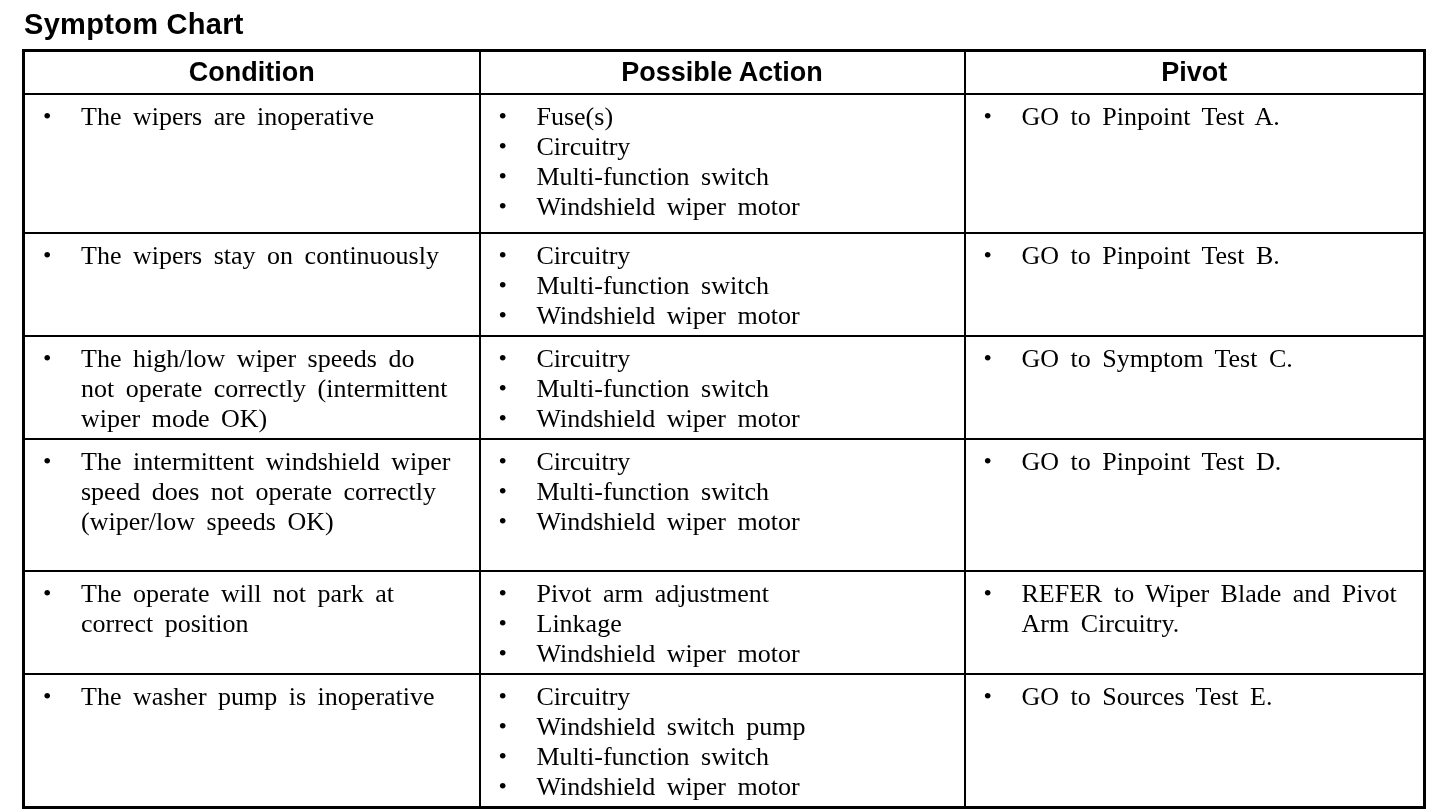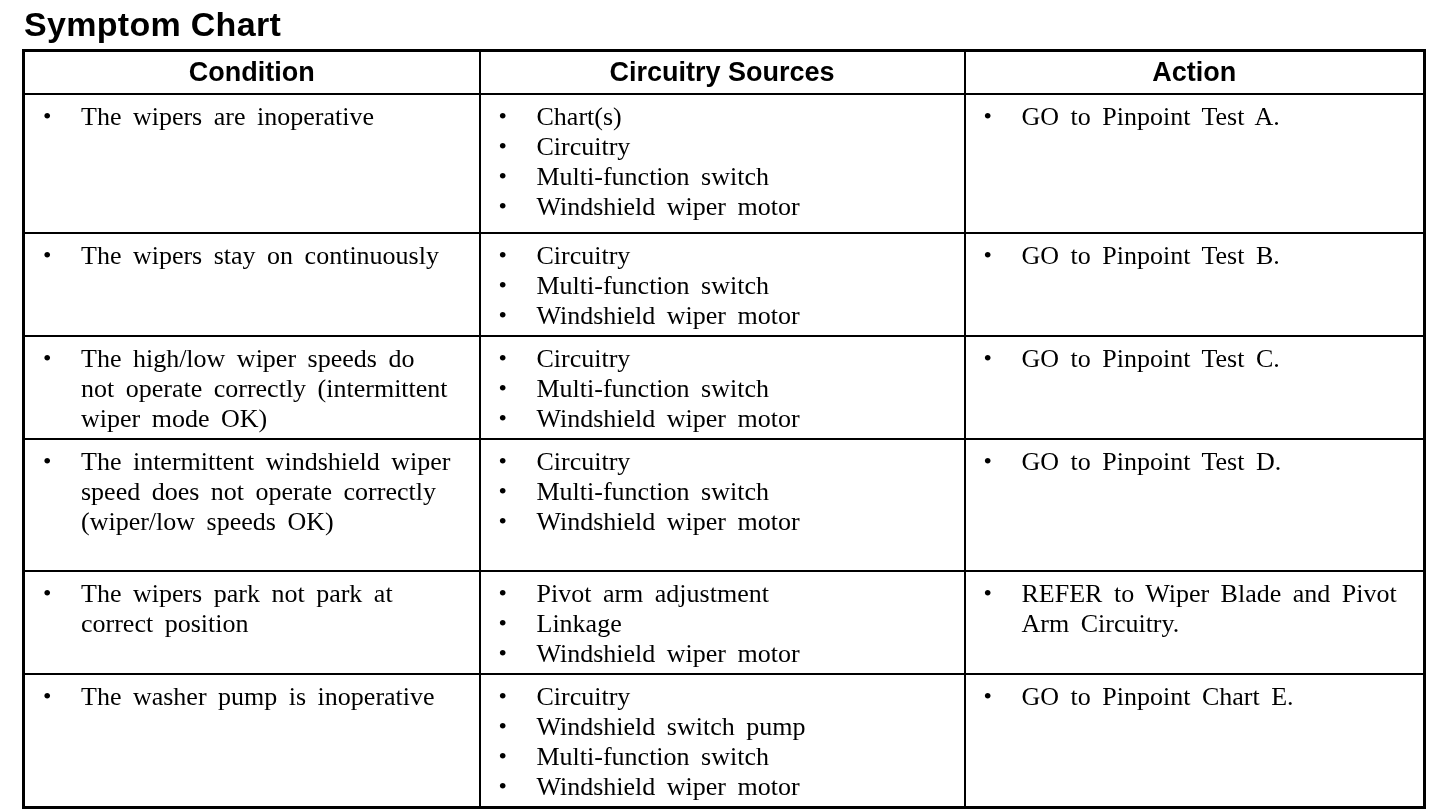--- a/index.html
+++ b/index.html
@@ -12,21 +12,21 @@
     width: 1456px;
     height: 812px;
     overflow: hidden;
     position: relative;
     font-family: "Liberation Serif", "DejaVu Serif", serif;
   }
   .page-title {
     margin: 8px 0 8px 24px;
     font-family: "Liberation Sans", "DejaVu Sans", sans-serif;
     font-weight: bold;
-    font-size: 34px;
+    font-size: 29px;
     line-height: 32px;
     letter-spacing: 0.3px;
   }
   table.symptom-table {
     border-collapse: collapse;
     table-layout: fixed;
     margin: 9px 0 0 22px;
     width: 1401px;
     border: 3px solid #000;
   }
@@ -81,35 +81,35 @@
 
 <table class="symptom-table">
   <colgroup>
     <col class="c-condition">
       <col class="c-sources">
       <col class="c-action">
   </colgroup>
   <thead>
     <tr>
       <th>Condition</th>
-      <th>Circuitry Sources</th>
-      <th>Action</th>
+      <th>Possible Action</th>
+      <th>Pivot</th>
     </tr>
   </thead>
   <tbody>
 
     <tr class="r0">
       <td class="cell-condition">
         <ul class="bullet-list">
           <li><span class="blt">•</span><span>The wipers are inoperative</span></li>
         </ul>
       </td>
       <td>
         <ul class="bullet-list">
-          <li><span class="blt">•</span><span>Chart(s)</span></li>
+          <li><span class="blt">•</span><span>Fuse(s)</span></li>
           <li><span class="blt">•</span><span>Circuitry</span></li>
           <li><span class="blt">•</span><span>Multi-function switch</span></li>
           <li><span class="blt">•</span><span>Windshield wiper motor</span></li>
         </ul>
       </td>
       <td>
         <ul class="bullet-list">
           <li><span class="blt">•</span><span>GO to Pinpoint Test A.</span></li>
         </ul>
       </td>
@@ -143,21 +143,21 @@
       </td>
       <td>
         <ul class="bullet-list">
           <li><span class="blt">•</span><span>Circuitry</span></li>
           <li><span class="blt">•</span><span>Multi-function switch</span></li>
           <li><span class="blt">•</span><span>Windshield wiper motor</span></li>
         </ul>
       </td>
       <td>
         <ul class="bullet-list">
-          <li><span class="blt">•</span><span>GO to Pinpoint Test C.</span></li>
+          <li><span class="blt">•</span><span>GO to Symptom Test C.</span></li>
         </ul>
       </td>
     </tr>
 
     <tr class="r3">
       <td class="cell-condition">
         <ul class="bullet-list">
           <li><span class="blt">•</span><span>The intermittent windshield wiper speed does not operate correctly (wiper/low speeds OK)</span></li>
         </ul>
       </td>
@@ -171,21 +171,21 @@
       <td>
         <ul class="bullet-list">
           <li><span class="blt">•</span><span>GO to Pinpoint Test D.</span></li>
         </ul>
       </td>
     </tr>
 
     <tr class="r4">
       <td class="cell-condition">
         <ul class="bullet-list">
-          <li><span class="blt">•</span><span>The wipers park not park at correct position</span></li>
+          <li><span class="blt">•</span><span>The operate will not park at correct position</span></li>
         </ul>
       </td>
       <td>
         <ul class="bullet-list">
           <li><span class="blt">•</span><span>Pivot arm adjustment</span></li>
           <li><span class="blt">•</span><span>Linkage</span></li>
           <li><span class="blt">•</span><span>Windshield wiper motor</span></li>
         </ul>
       </td>
       <td>
@@ -204,19 +204,19 @@
       <td>
         <ul class="bullet-list">
           <li><span class="blt">•</span><span>Circuitry</span></li>
           <li><span class="blt">•</span><span>Windshield switch pump</span></li>
           <li><span class="blt">•</span><span>Multi-function switch</span></li>
           <li><span class="blt">•</span><span>Windshield wiper motor</span></li>
         </ul>
       </td>
       <td>
         <ul class="bullet-list">
-          <li><span class="blt">•</span><span>GO to Pinpoint Chart E.</span></li>
+          <li><span class="blt">•</span><span>GO to Sources Test E.</span></li>
         </ul>
       </td>
     </tr>
 
   </tbody>
 </table>
 
 </body></html>

